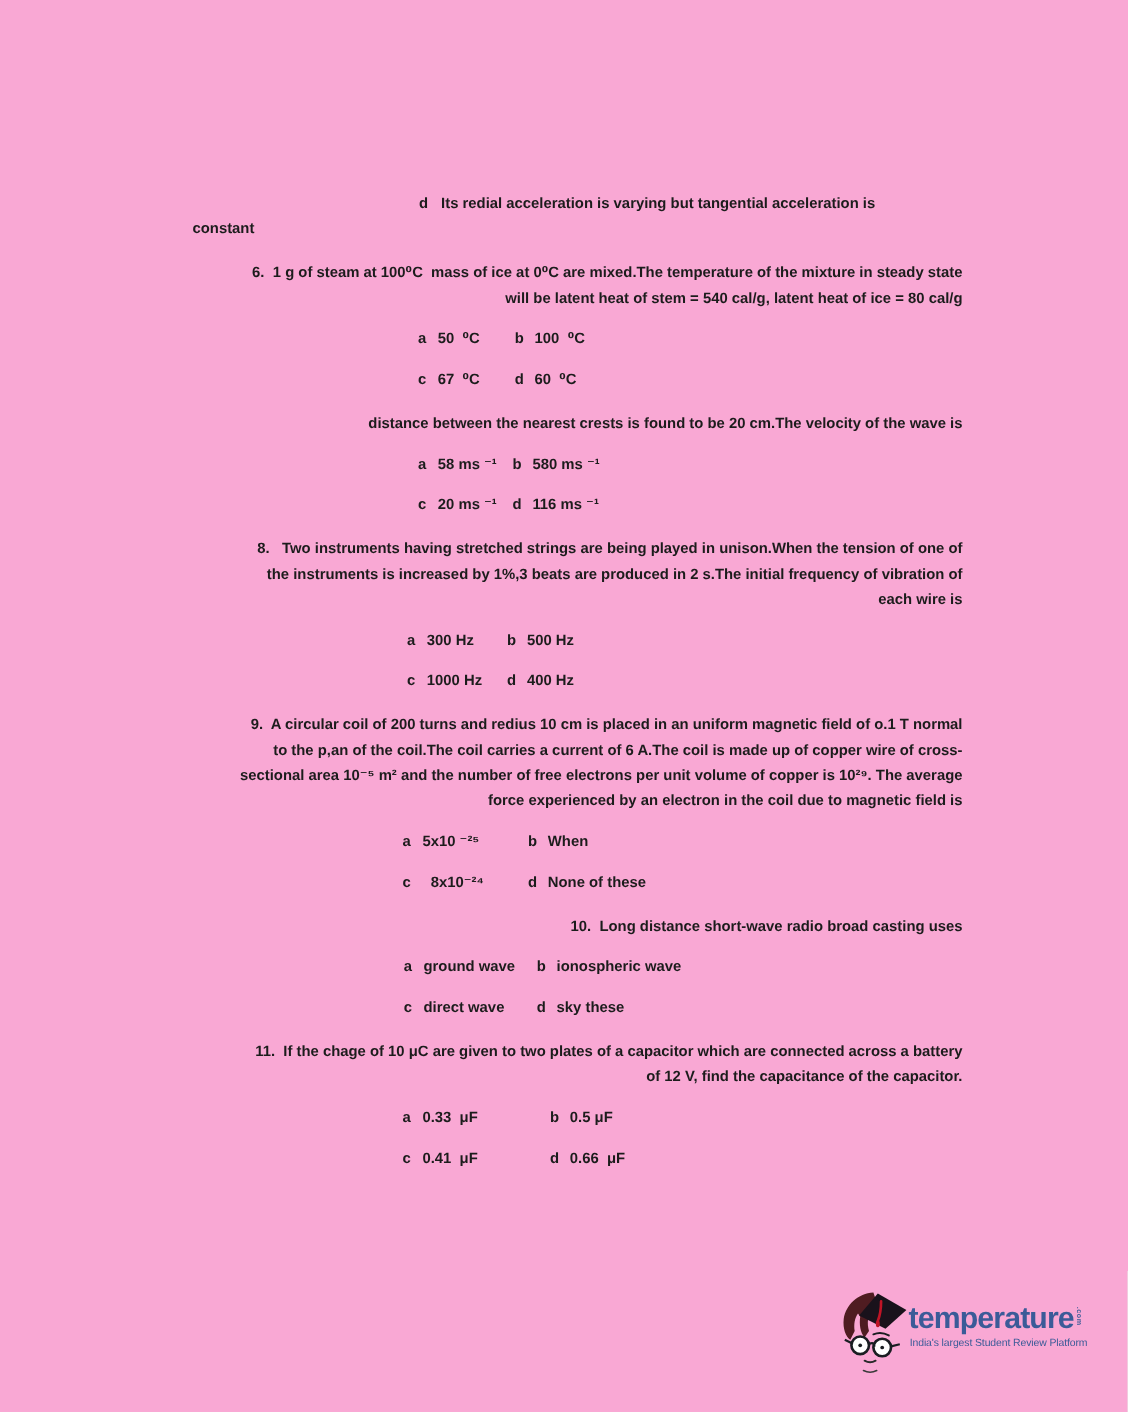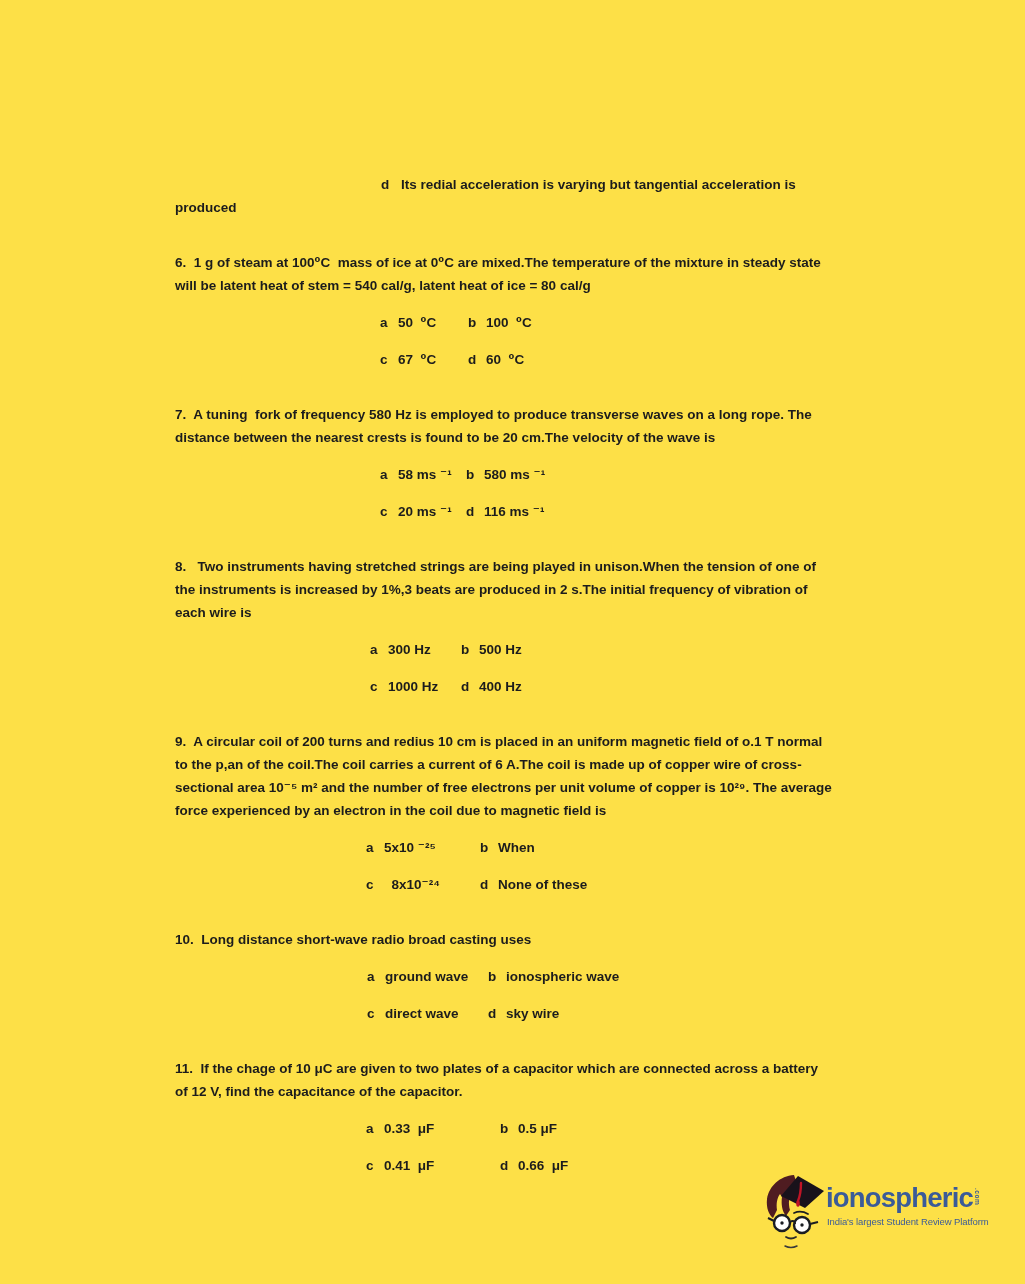--- a/index.html
+++ b/index.html
@@ -1,31 +1,31 @@
 <!DOCTYPE html>
 <html><head>
 <meta charset="utf-8">
 <style>
   html,body{margin:0;padding:0;background:#e8e8e8;}
   .page{
     position:relative;
     width:1025px;height:1284px;
-    background:#fde047;
+    background:#f9a8d4;
     overflow:hidden;
     font-family:"Liberation Sans","DejaVu Sans",sans-serif;
   }
   .content{
     position:absolute;left:175px;top:173px;width:700px;
     color:#1c1c1c;
     font-weight:700;
     font-size:13.5px;
     line-height:23px;
   }
   .line{height:23px;white-space:pre;}
-  .block{margin-top:32px;}
+  .block{margin-top:17px;text-align:right;}
   .first-block{margin-top:0;}
   .indented{padding-left:206px;}
   .opt-letter-d{display:inline-block;width:20px;}
   .opt-row{margin-top:14px;display:flex;white-space:pre;}
   .cell{display:flex;white-space:pre;}
   .ol{display:inline-block;width:18px;}
   .ot{white-space:pre;}
   
   .q6 .opt-row{padding-left:205px;} .q6 .cell1{width:88px;}
   .q7 .opt-row{padding-left:205px;} .q7 .cell1{width:86px;}
@@ -53,41 +53,40 @@
   }
 </style>
 </head>
 <body>
 
 <div class="page">
   <div class="content">
 
     <div class="para first-block">
       <div class="line indented"><span class="opt-letter-d">d</span><span class="ot">Its redial acceleration is varying but tangential acceleration is</span></div>
-      <div class="line">produced</div>
+      <div class="line">constant</div>
     </div>
 
     <section class="q6">
       <div class="block">
         <div class="line">6.  1 g of steam at 100⁰C  mass of ice at 0⁰C are mixed.The temperature of the mixture in steady state</div>
         <div class="line">will be latent heat of stem = 540 cal/g, latent heat of ice = 80 cal/g</div>
       </div>
       <div class="opt-row">
         <span class="cell cell1"><span class="ol">a</span><span class="ot">50  ⁰C</span></span>
         <span class="cell"><span class="ol">b</span><span class="ot">100  ⁰C</span></span>
       </div>
       <div class="opt-row">
         <span class="cell cell1"><span class="ol">c</span><span class="ot">67  ⁰C</span></span>
         <span class="cell"><span class="ol">d</span><span class="ot">60  ⁰C</span></span>
       </div>
     </section>
 
     <section class="q7">
       <div class="block">
-        <div class="line">7.  A tuning  fork of frequency 580 Hz is employed to produce transverse waves on a long rope. The</div>
         <div class="line">distance between the nearest crests is found to be 20 cm.The velocity of the wave is</div>
       </div>
       <div class="opt-row">
         <span class="cell cell1"><span class="ol">a</span><span class="ot">58 ms ⁻¹</span></span>
         <span class="cell"><span class="ol">b</span><span class="ot">580 ms ⁻¹</span></span>
       </div>
       <div class="opt-row">
         <span class="cell cell1"><span class="ol">c</span><span class="ot">20 ms ⁻¹</span></span>
         <span class="cell"><span class="ol">d</span><span class="ot">116 ms ⁻¹</span></span>
       </div>
@@ -129,21 +128,21 @@
     <section class="q10">
       <div class="block">
         <div class="line">10.  Long distance short-wave radio broad casting uses</div>
       </div>
       <div class="opt-row">
         <span class="cell cell1"><span class="ol">a</span><span class="ot">ground wave</span></span>
         <span class="cell"><span class="ol">b</span><span class="ot">ionospheric wave</span></span>
       </div>
       <div class="opt-row">
         <span class="cell cell1"><span class="ol">c</span><span class="ot">direct wave</span></span>
-        <span class="cell"><span class="ol">d</span><span class="ot">sky wire</span></span>
+        <span class="cell"><span class="ol">d</span><span class="ot">sky these</span></span>
       </div>
     </section>
 
     <section class="q11">
       <div class="block">
         <div class="line">11.  If the chage of 10 μC are given to two plates of a capacitor which are connected across a battery</div>
         <div class="line">of 12 V, find the capacitance of the capacitor.</div>
       </div>
       <div class="opt-row">
         <span class="cell cell1"><span class="ol">a</span><span class="ot">0.33  μF</span></span>
@@ -175,18 +174,18 @@
       <circle cx="24" cy="55" r="1.7" fill="#1a1d22"></circle>
       <circle cx="44" cy="57" r="1.7" fill="#1a1d22"></circle>
 
       <path d="M36,45 Q43,42 50,46" stroke="#1a1d22" stroke-width="1.8" fill="none" stroke-linecap="round"></path>
 
       <path d="M28,69 Q33,72 38,69" stroke="#2a2a2a" stroke-width="1.8" fill="none" stroke-linecap="round"></path>
 
       <path d="M27,78 Q33,81 39,78" stroke="#3a3a3a" stroke-width="1.5" fill="none" stroke-linecap="round"></path>
     </svg>
     <div class="brandrow">
-      <span class="brand">ionospheric</span>
+      <span class="brand">temperature</span>
       <span class="brand-com">.com</span>
     </div>
     <div class="tagline">India's largest Student Review Platform</div>
   </div>
 </div>
 
 </body></html>

